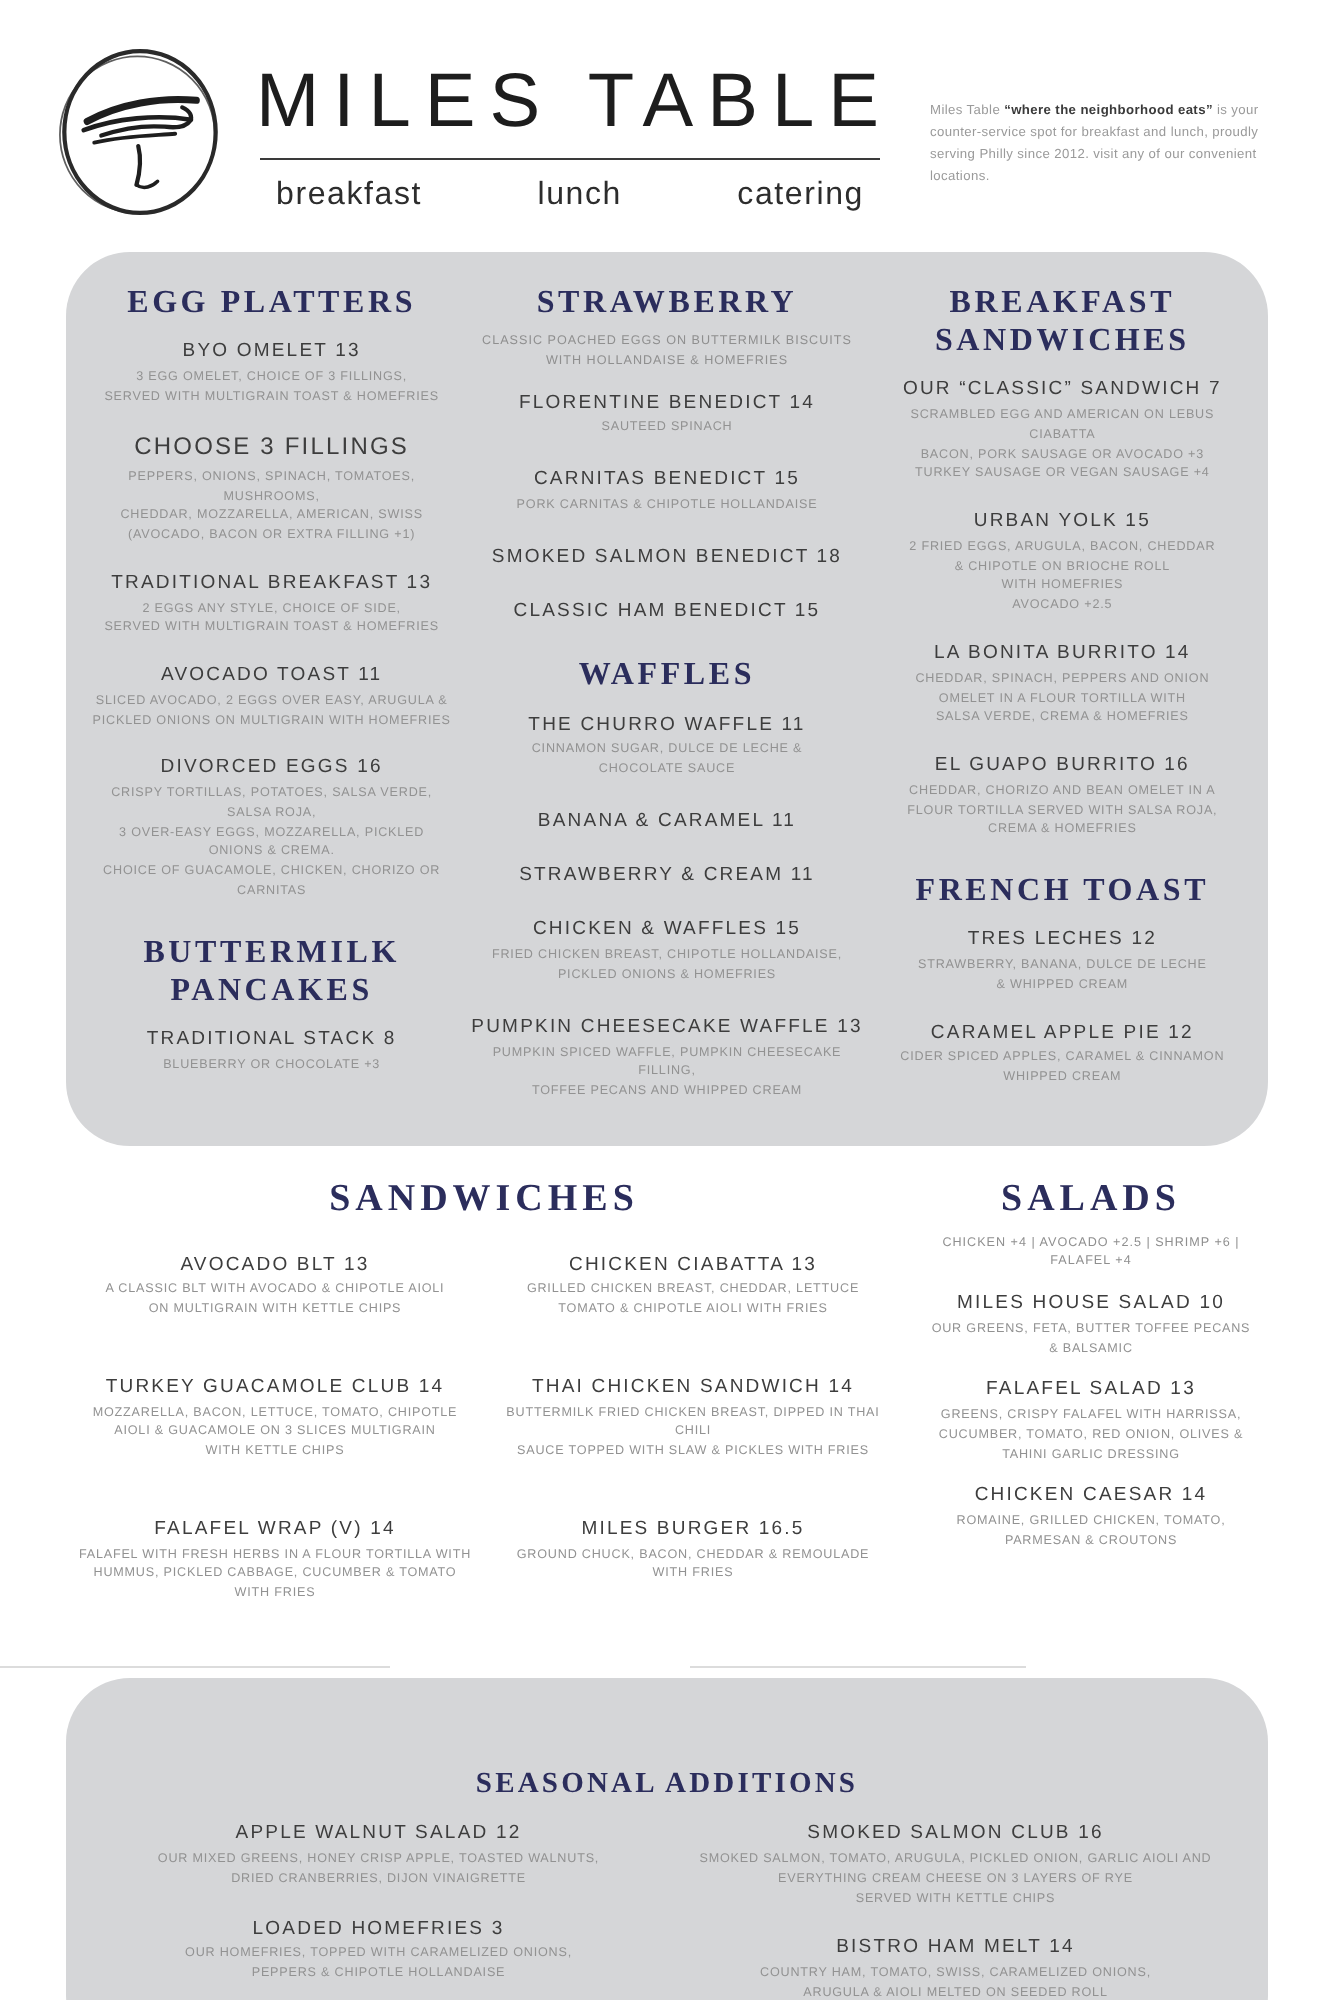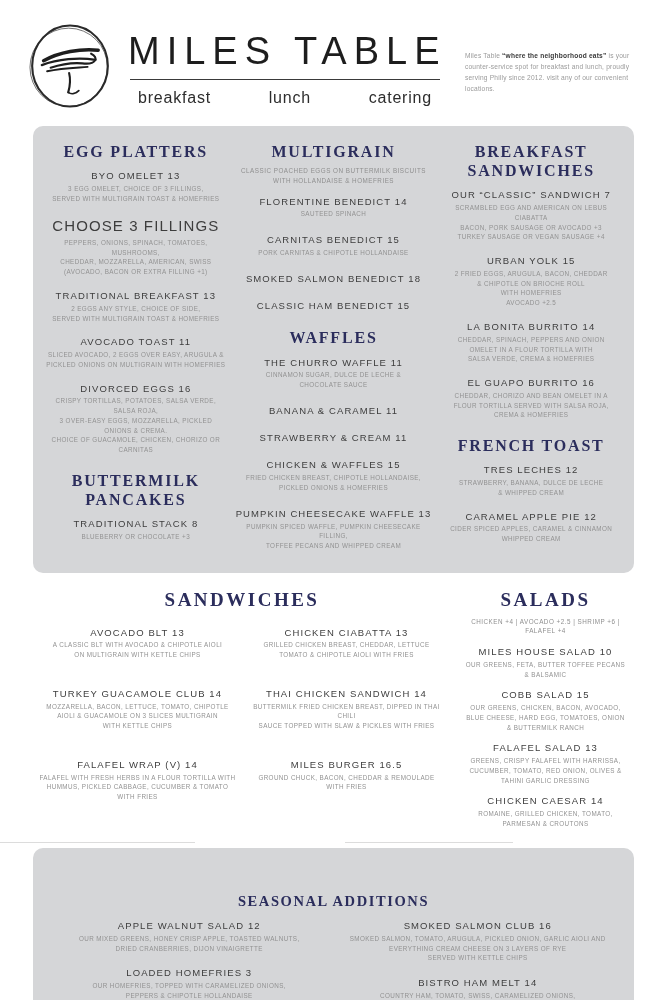--- a/index.html
+++ b/index.html
@@ -13,30 +13,30 @@
   .brand { font-size:38px; font-weight:300; letter-spacing:7px; color:#1d1d1d;
            text-align:center; white-space:nowrap; line-height:1.1; padding-top:6px;}
   .brand-rule { border-bottom:1.5px solid #3a3a3a; margin:7px 2px 9px 2px; }
   .nav { display:flex; justify-content:space-between; padding:0 10px; }
   .nav-item { font-size:16px; letter-spacing:0.8px; color:#2d2d2d; cursor:pointer; }
   .blurb { margin-left:auto; width:176px; font-size:6.6px; line-height:1.65;
            color:#9a9a9a; letter-spacing:0.2px; padding-top:14px; }
   .blurb b { color:#3a3a3a; }
 
   
-  .panel { background:#d5d6d8; border-radius:10px; margin:0 33px; }
+  .panel { background:#d5d6d8; border-radius:32px; margin:0 33px; }
   .sec-title { font-family:"Liberation Serif", serif; font-weight:bold;
                color:#2b2d5c; letter-spacing:1.8px; font-size:16px;
                line-height:1.2; text-align:center; margin-bottom:8px; }
   .sec-sub { font-size:6.3px; color:#8f8f8f; letter-spacing:0.5px; line-height:1.55;
              text-align:center; white-space:pre-line; margin:-3px 0 9px 0; }
   .item { margin-bottom:12px; text-align:center; }
   .item-name { font-weight:normal; font-size:9.5px; letter-spacing:1.1px;
                color:#3d3d3d; white-space:nowrap; line-height:1.4; }
-  .item-name.sub-name { font-size:15px; }
+  .item-name.sub-name { font-size:12px; }
   .item-desc { font-size:6.3px; color:#929292; letter-spacing:0.4px; line-height:1.55;
                white-space:pre-line; margin-top:1.5px; }
   .sec-gap { margin-top:16px; }
 
   
   .panel1 { margin-top:8px; padding:16px 8px 8px 8px; display:flex; align-items:flex-start; min-height:340px;}
   .pcol { flex:1; padding:0 5px; }
   .pcol-mid .item { margin-bottom:14px; }
 
   
@@ -122,21 +122,21 @@
 
     <div class="sec-title sec-gap" style="white-space:pre-line">BUTTERMILK
 PANCAKES</div>
     <div class="item">
       <div class="item-name">TRADITIONAL STACK 8</div>
       <div class="item-desc">BLUEBERRY OR CHOCOLATE +3</div>
     </div>
   </div>
 
   <div class="pcol pcol-mid">
-    <div class="sec-title">MULTIGRAIN</div>
+    <div class="sec-title">STRAWBERRY</div>
     <div class="sec-sub">CLASSIC POACHED EGGS ON BUTTERMILK BISCUITS
 WITH HOLLANDAISE &amp; HOMEFRIES</div>
 
     <div class="item">
       <div class="item-name">FLORENTINE BENEDICT 14</div>
       <div class="item-desc">SAUTEED SPINACH</div>
     </div>
     <div class="item">
       <div class="item-name">CARNITAS BENEDICT 15</div>
       <div class="item-desc">PORK CARNITAS &amp; CHIPOTLE HOLLANDAISE</div>
@@ -258,26 +258,20 @@
     </div>
   </div>
 
   <div class="band-right">
     <div class="sec-title t-lg">SALADS</div>
     <div class="sec-sub">CHICKEN +4 | AVOCADO +2.5 | SHRIMP +6 | FALAFEL +4</div>
     <div class="item">
       <div class="item-name">MILES HOUSE SALAD 10</div>
       <div class="item-desc">OUR GREENS, FETA, BUTTER TOFFEE PECANS
 &amp; BALSAMIC</div>
-    </div>
-    <div class="item">
-      <div class="item-name">COBB SALAD 15</div>
-      <div class="item-desc">OUR GREENS, CHICKEN, BACON, AVOCADO,
-BLUE CHEESE, HARD EGG, TOMATOES, ONION
-&amp; BUTTERMILK RANCH</div>
     </div>
     <div class="item">
       <div class="item-name">FALAFEL SALAD 13</div>
       <div class="item-desc">GREENS, CRISPY FALAFEL WITH HARRISSA,
 CUCUMBER, TOMATO, RED ONION, OLIVES &amp;
 TAHINI GARLIC DRESSING</div>
     </div>
     <div class="item">
       <div class="item-name">CHICKEN CAESAR 14</div>
       <div class="item-desc">ROMAINE, GRILLED CHICKEN, TOMATO,

